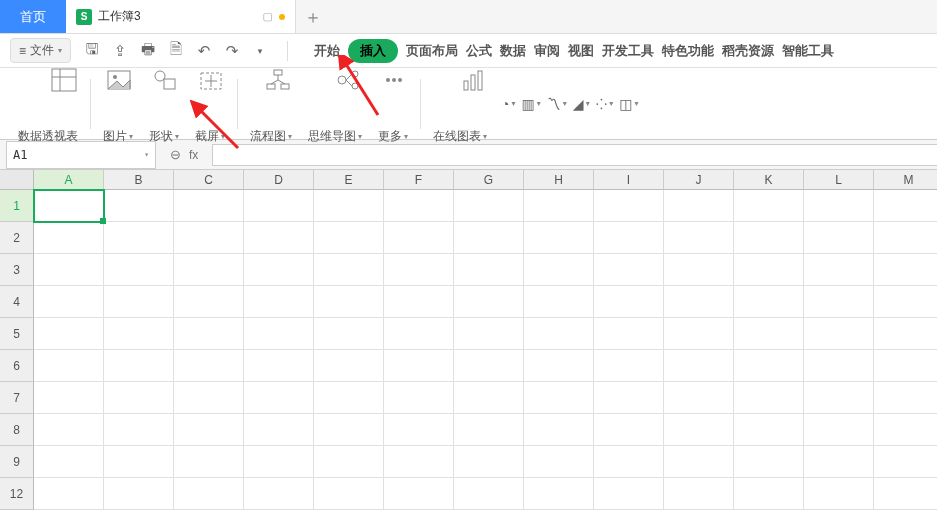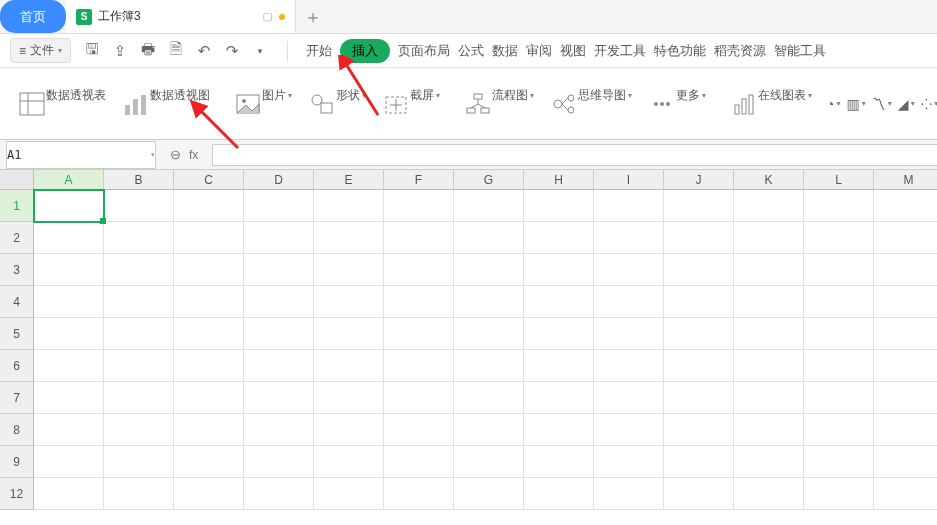--- a/index.html
+++ b/index.html
@@ -21,21 +21,20 @@
     display: flex;
     align-items: stretch;
   }
   .tab-home {
     background: #3a8bff;
     color: #fff;
     padding: 0 20px;
     display: flex;
     align-items: center;
     font-size: 13px;
-    border-radius: 15px;
   }
   .tab-doc {
     background: #fff;
     border-right: 1px solid #ddd;
     display: flex;
     align-items: center;
     padding: 0 10px;
     gap: 6px;
     min-width: 230px;
   }
@@ -83,46 +82,48 @@
   .ribbon-head .qat .qi {
     width: 22px; height: 22px;
     display: flex; align-items: center; justify-content: center;
     font-size: 15px;
   }
   .ribbon-head .divider {
     width: 1px; height: 20px; background: #ddd; margin: 0 6px;
   }
   .ribbon-tabs {
     display: flex; align-items: center; gap: 8px;
-    margin-left: 8px;
+    margin-left: 16px;
     font-size: 13px;
     color: #555;
+    font-weight: bold;
   }
   .ribbon-tab { cursor: pointer; }
   .ribbon-tab.active {
     background: #1aaa5d;
     color: #000000;
     padding: 3px 12px;
     border-radius: 12px;
   }
   
   .ribbon-body {
     height: 72px;
     background: #fff;
     border-bottom: 1px solid #ccc;
     display: flex;
     align-items: center;
     padding: 0 10px;
     gap: 0;
   }
   .ribgroup {
-    display: flex; flex-direction: row; align-items: flex-start;
+    display: flex; flex-direction: column; align-items: flex-end;
     padding: 0 8px;
     font-size: 12px;
     color: #555;
+    gap: 31px;
   }
   .ribgroup .icon {
     height: 34px;
     display: flex; align-items: center; justify-content: center;
     color: #666;
   }
   .ribgroup .label {
     display: flex; align-items: center; gap: 2px;
     white-space: nowrap;
   }
@@ -146,21 +147,21 @@
     display: flex;
     align-items: center;
   }
   .namebox {
     width: 150px;
     height: 28px;
     margin-left: 6px;
     background: #fff;
     border: 1px solid #ccc;
     display: flex; align-items: center;
-    padding: 0 0;
+    padding: 0 6px;
     font-family: monospace;
     font-size: 12px;
     justify-content: space-between;
   }
   .namebox .caret { font-size: 8px; color: #888; }
   .fx-icons {
     display: flex; align-items: center; gap: 8px;
     padding: 0 14px;
     color: #777;
   }
@@ -283,32 +284,20 @@
   <div class="ribgroup">
     <div class="icon">
       <svg width="28" height="26">
           <rect x="2" y="2" width="24" height="22" fill="none" stroke="#888"></rect>
           <line x1="2" y1="10" x2="26" y2="10" stroke="#888"></line>
           <line x1="10" y1="2" x2="10" y2="24" stroke="#888"></line>
         </svg>
     </div>
     <div class="label">
         <span>数据透视表</span>
-      </div>
-  </div>
-  <div class="ribgroup">
-    <div class="icon">
-      <svg width="28" height="26">
-          <rect x="3" y="14" width="5" height="10" fill="#bbb"></rect>
-          <rect x="11" y="8" width="5" height="16" fill="#bbb"></rect>
-          <rect x="19" y="4" width="5" height="20" fill="#bbb"></rect>
-        </svg>
-    </div>
-    <div class="label">
-        <span>数据透视图</span>
       </div>
   </div>
   <div class="vline"></div>
   <div class="ribgroup">
     <div class="icon">
       <svg width="28" height="26">
           <rect x="3" y="4" width="22" height="18" fill="none" stroke="#888"></rect>
           <circle cx="10" cy="10" r="2" fill="#888"></circle>
           <polyline points="3,22 12,14 18,20 25,13 25,22" fill="#ccc" stroke="#888"></polyline>
         </svg>

